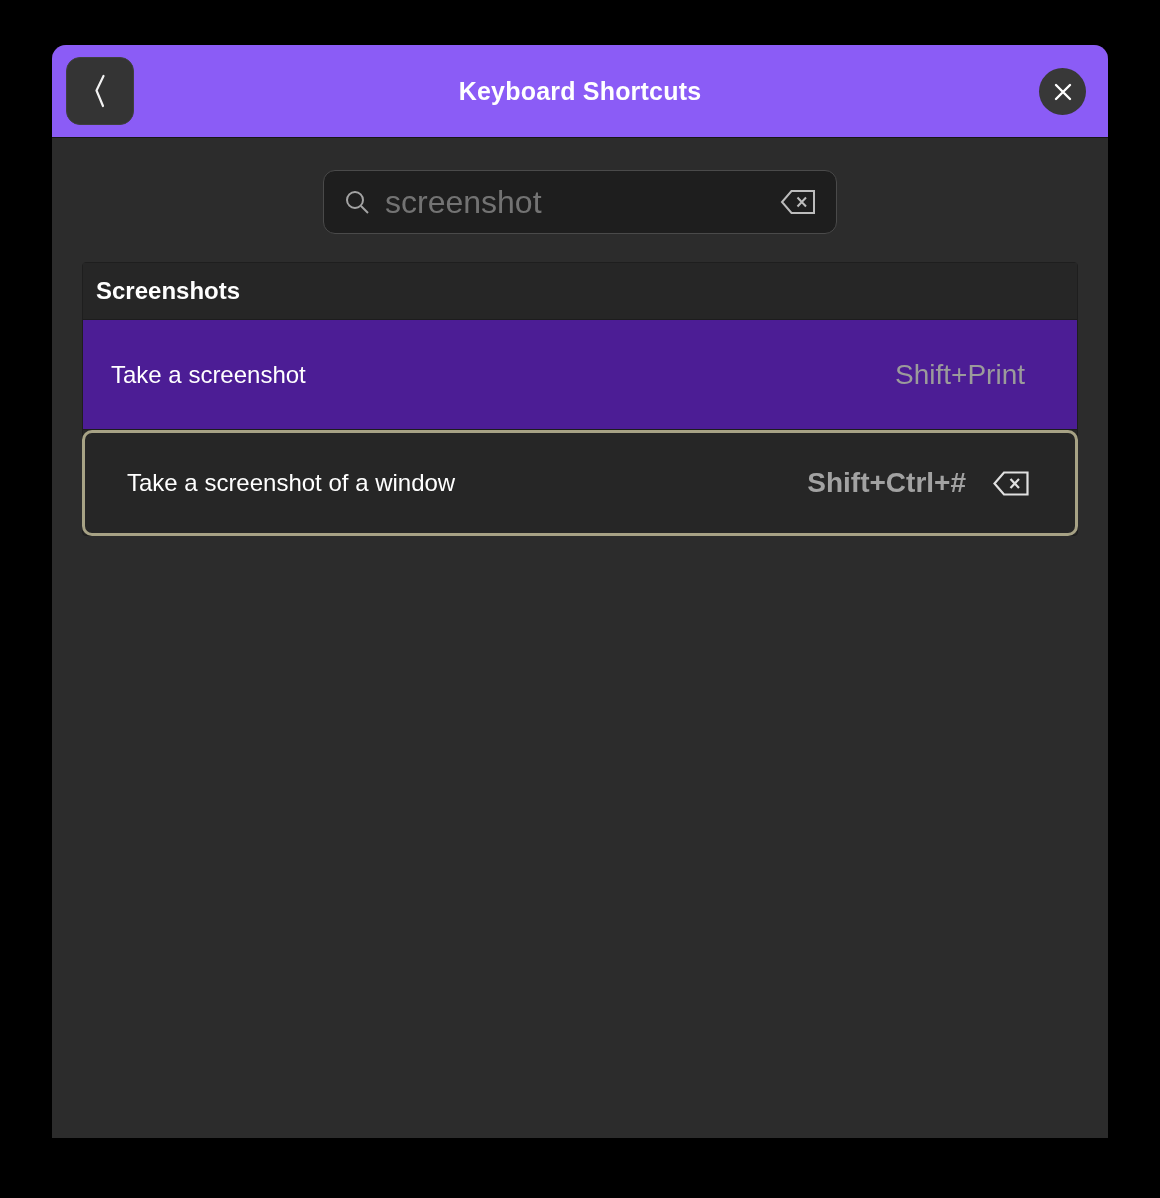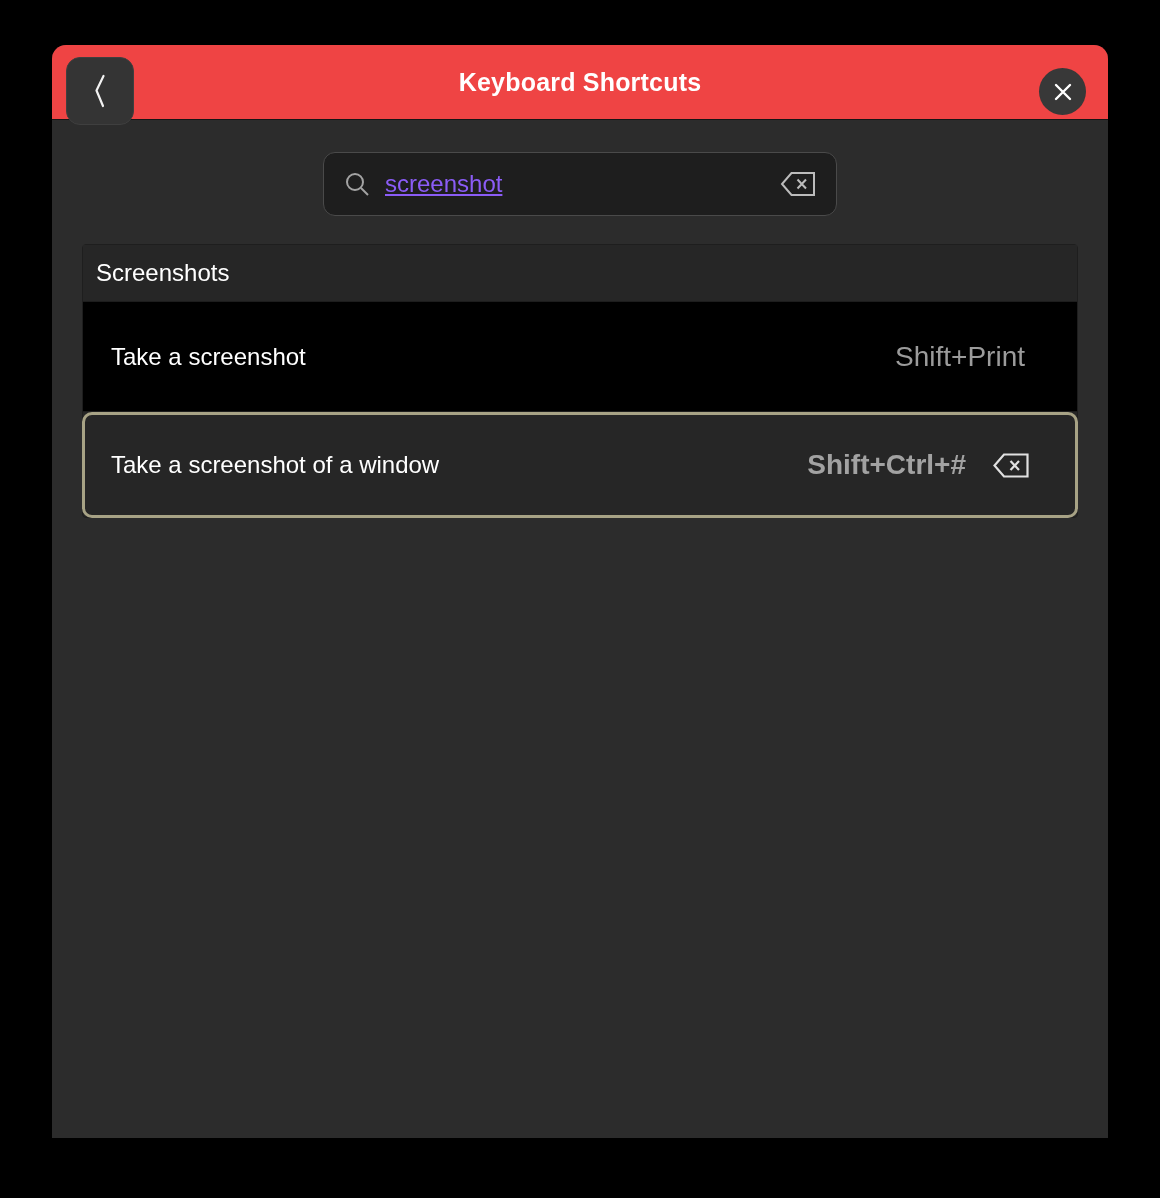--- a/index.html
+++ b/index.html
@@ -13,22 +13,22 @@
   .window {
     position: absolute; left: 52px; top: 45px;
     width: 1056px; height: 1093px;
     background: #2c2c2c;
     border-radius: 14px 14px 0 0;
     overflow: hidden;
   }
 
   
   .headerbar {
-    position: relative; height: 75px;
-    background: #ef4444;
+    position: relative; height: 93px;
+    background: #8b5cf6;
     border-bottom: 1px solid #161616;
     display: flex; align-items: center;
   }
   .back-btn {
     position: absolute; left: 14px; top: 12px;
     width: 68px; height: 68px;
     background: #343434;
     border: 1px solid #3f3f3f;
     border-radius: 14px;
     display: flex; align-items: center; justify-content: center;
@@ -55,59 +55,58 @@
     background: #1e1e1e;
     border: 1px solid #4a4a4a;
     border-radius: 12px;
     display: flex; align-items: center;
     padding: 0 20px 0 20px;
   }
   .search-entry .mag { color: #a3a3a3; flex: 0 0 auto; margin-right: 14px; }
   .search-entry input {
     flex: 1 1 auto; min-width: 0;
     background: transparent; border: none; outline: none;
-    color: #8b5cf6; font-size: 24px;
+    color: #737373; font-size: 32px;
     font-family: "Liberation Sans", "DejaVu Sans", sans-serif;
-    text-decoration: underline;
   }
   .search-clear {
     background: transparent; border: none; padding: 0;
     color: #bcbcbc; cursor: pointer;
     display: flex; align-items: center;
   }
 
   
   .listbox {
     margin: 28px 30px 0 30px;
     background: #262626;
     border: 1px solid #1e1e1e;
     border-radius: 4px;
   }
   .list-header {
     height: 57px;
     display: flex; align-items: center;
     padding-left: 13px;
-    color: #ffffff; font-size: 24px; font-weight: normal;
+    color: #ffffff; font-size: 24px; font-weight: bold;
     border-bottom: 1px solid #1d1d1d;
     background: #262626;
   }
   .shortcut-row {
     height: 110px;
     display: flex; align-items: center; justify-content: space-between;
     padding: 0 52px 0 28px;
   }
-  .row-hover { background: #000000; border-bottom: 1px solid #1d1d1d; }
+  .row-hover { background: #4c1d95; border-bottom: 1px solid #1d1d1d; }
   .row-plain { background: #262626; }
   .row-editing {
     background: #262626;
     border: 3px solid #a7a285;
     border-radius: 10px;
     height: 106px;
     margin: 0 -1px -1px -1px;
-    padding: 0 45px 0 26px;
+    padding: 0 45px 0 42px;
   }
   .row-label { color: #ffffff; font-size: 24px; }
   .row-accel { color: #9b9b9b; font-size: 28px; }
   .accel-strong { color: #a2a2a2; font-weight: bold; }
   .row-end { display: flex; align-items: center; gap: 26px; justify-content: space-between; }
   .reset-btn {
     background: transparent; border: none; padding: 0;
     color: #e0e0e0; cursor: pointer;
     display: flex; align-items: center;
   }

